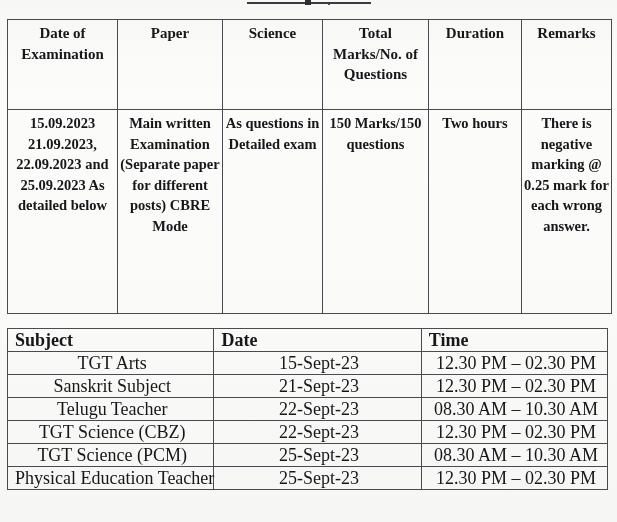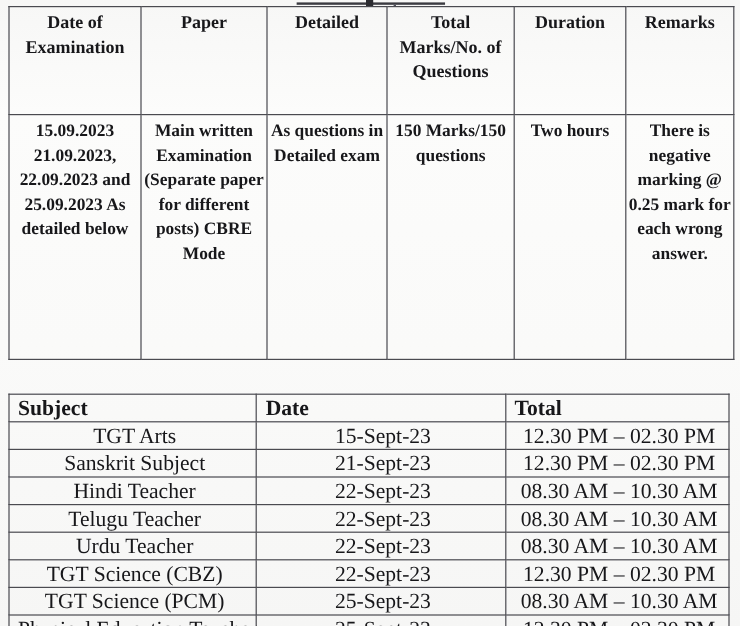--- a/index.html
+++ b/index.html
@@ -64,21 +64,21 @@
     table-layout: fixed;
   }
   table.sheet td, table.sheet th {
     border: 1px solid #4a4a50;
     padding: 0;
     vertical-align: top;
   }
 
   #pattern-table {
     left: 7px;
-    top: 5px;
+    top: 19px;
     width: 604px;
   }
   #pattern-table th, #pattern-table td {
     text-align: center;
     font-weight: bold;
     font-size: 14.5px;
     line-height: 20.5px;
     padding: 3px 2px 4px 2px;
   }
   #pattern-table th { font-size: 15px; }
@@ -131,21 +131,21 @@
         <col class="c-paper">
         <col class="c-syllabus">
       <col class="c-marks">
         <col class="c-duration">
         <col class="c-remarks">
     </colgroup>
     <thead>
       <tr class="header-row">
         <th>Date of Examination</th>
         <th>Paper</th>
-        <th>Detailed</th>
+        <th>Science</th>
         <th>Total Marks/No. of Questions</th>
         <th>Duration</th>
         <th>Remarks</th>
       </tr>
     </thead>
     <tbody>
       <tr class="body-row">
         <td>15.09.2023 21.09.2023, 22.09.2023 and 25.09.2023 As detailed below</td>
         <td>Main written Examination (Separate paper for different posts) CBRE Mode</td>
         <td>As questions in Detailed exam</td>
@@ -159,50 +159,40 @@
   <table class="sheet" id="schedule-table">
     <colgroup>
       <col class="s-subject">
         <col class="s-date">
         <col class="s-time">
     </colgroup>
     <thead>
       <tr>
         <th>Subject</th>
         <th>Date</th>
-        <th>Total</th>
+        <th>Time</th>
       </tr>
     </thead>
     <tbody id="schedule-body">
         <tr>
           <td>TGT Arts</td>
           <td>15-Sept-23</td>
           <td>12.30 PM – 02.30 PM</td>
         </tr>
         <tr>
           <td>Sanskrit Subject</td>
           <td>21-Sept-23</td>
           <td>12.30 PM – 02.30 PM</td>
         </tr>
         <tr>
-          <td>Hindi Teacher</td>
-          <td>22-Sept-23</td>
-          <td>08.30 AM – 10.30 AM</td>
-        </tr>
-        <tr>
           <td>Telugu Teacher</td>
           <td>22-Sept-23</td>
           <td>08.30 AM – 10.30 AM</td>
         </tr>
         <tr>
-          <td>Urdu Teacher</td>
-          <td>22-Sept-23</td>
-          <td>08.30 AM – 10.30 AM</td>
-        </tr>
-        <tr>
           <td>TGT Science (CBZ)</td>
           <td>22-Sept-23</td>
           <td>12.30 PM – 02.30 PM</td>
         </tr>
         <tr>
           <td>TGT Science (PCM)</td>
           <td>25-Sept-23</td>
           <td>08.30 AM – 10.30 AM</td>
         </tr>
         <tr>

